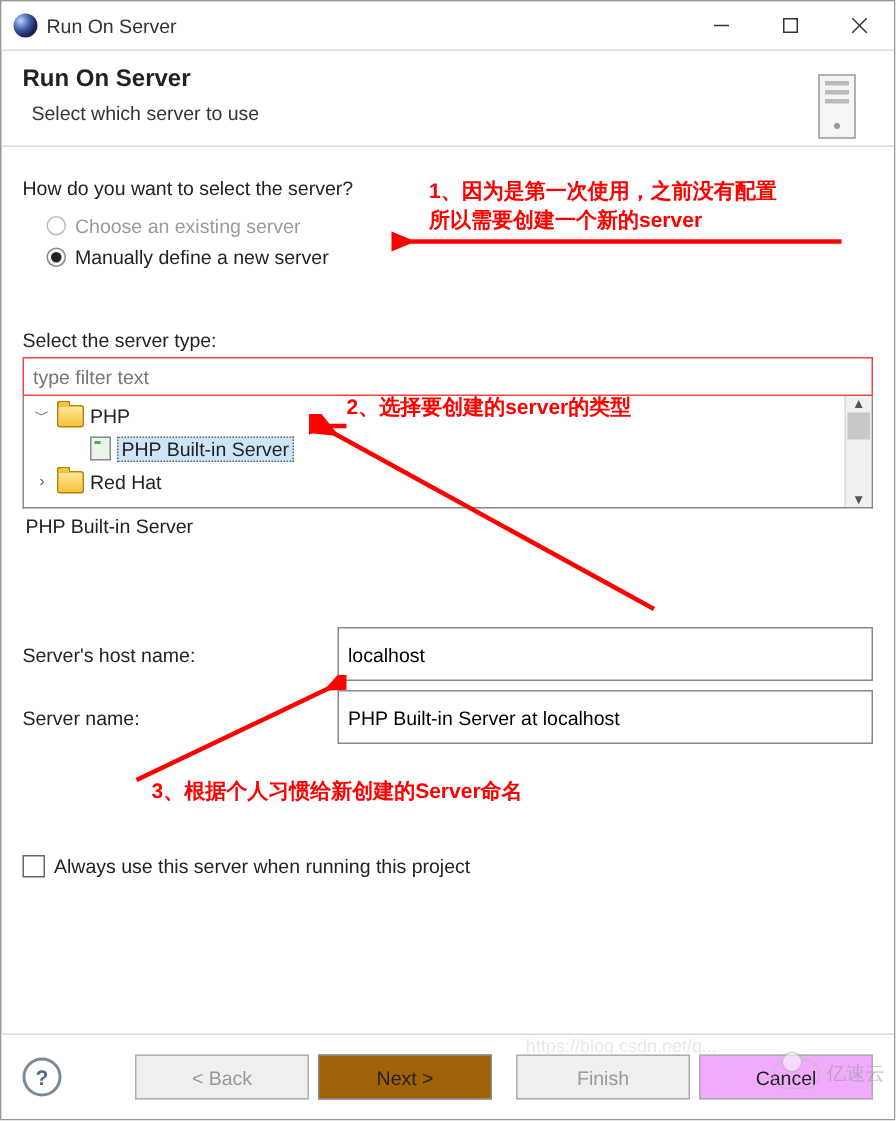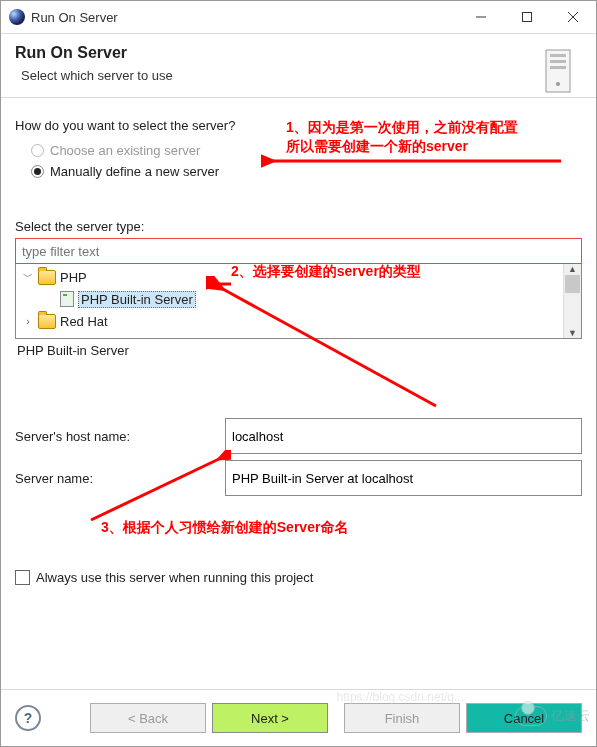--- a/index.html
+++ b/index.html
@@ -37,29 +37,29 @@
   .type-val{margin:4px 0 0 2px}
   .form-row{display:flex;align-items:center;margin:6px 0}
   .form-row label{width:210px}
   .form-row input{flex:1;height:36px;border:1px solid #888;padding:2px 6px;font-family:inherit;font-size:13px;box-sizing:border-box}
   .gap-top{margin-top:60px}
   .chk-row{display:flex;align-items:flex-end;margin-top:74px}
   .chk{width:13px;height:13px;border:1px solid #666;margin-right:6px;background:#fff}
   .button-bar{position:absolute;left:0;right:0;bottom:0;height:56px;border-top:1px solid #d7d7d7;display:flex;align-items:center;padding:0 14px;background:#fff}
   .help{width:22px;height:22px;border:2px solid #7a8a98;border-radius:50%;color:#4a6a86;display:flex;align-items:center;justify-content:center;font-weight:bold;font-size:14px}
   .button-bar .spacer{flex:1}
-  .btn{min-width:90px;height:28px;border:1px solid #adadad;background:#14b8a6;margin-left:6px;display:flex;align-items:center;justify-content:center;font-family:inherit;font-size:13px;padding:0 12px}
+  .btn{min-width:90px;height:28px;border:1px solid #adadad;background:#f0abfc;margin-left:6px;display:flex;align-items:center;justify-content:center;font-family:inherit;font-size:13px;padding:0 12px}
   .btn.disabled{color:#9a9a9a;background:#efefef}
-  .btn.primary{background:#bef264;border-color:#888}
+  .btn.primary{background:#a16207;border-color:#888}
   .anno{position:absolute;color:#ff0000;font-size:14px;font-weight:600;line-height:1.35;pointer-events:none;white-space:nowrap}
   .arrow{position:absolute;pointer-events:none}
   .watermark{position:absolute;right:6px;bottom:20px;opacity:.55;display:flex;align-items:center;color:#999;font-size:13px}
   .watermark .cloud{width:30px;height:18px;border:1px solid #bbb;border-radius:10px;margin-right:4px;position:relative}
   .watermark .cloud::before{content:"";position:absolute;left:5px;top:-6px;width:12px;height:12px;border:1px solid #bbb;border-radius:50%;background:#fff}
-  .wm-url{position:absolute;right:132px;bottom:42px;color:#ccc;font-size:12px;opacity:.45;pointer-events:none}
+  .wm-url{position:absolute;right:118px;bottom:42px;color:#ccc;font-size:12px;opacity:.45;pointer-events:none}
 </style>
 </head>
 <body>
 
 <div class="window">
 
   <div class="titlebar">
     <div class="app-icon"></div>
     <div class="title">Run On Server</div>
     <div class="spacer"></div>

